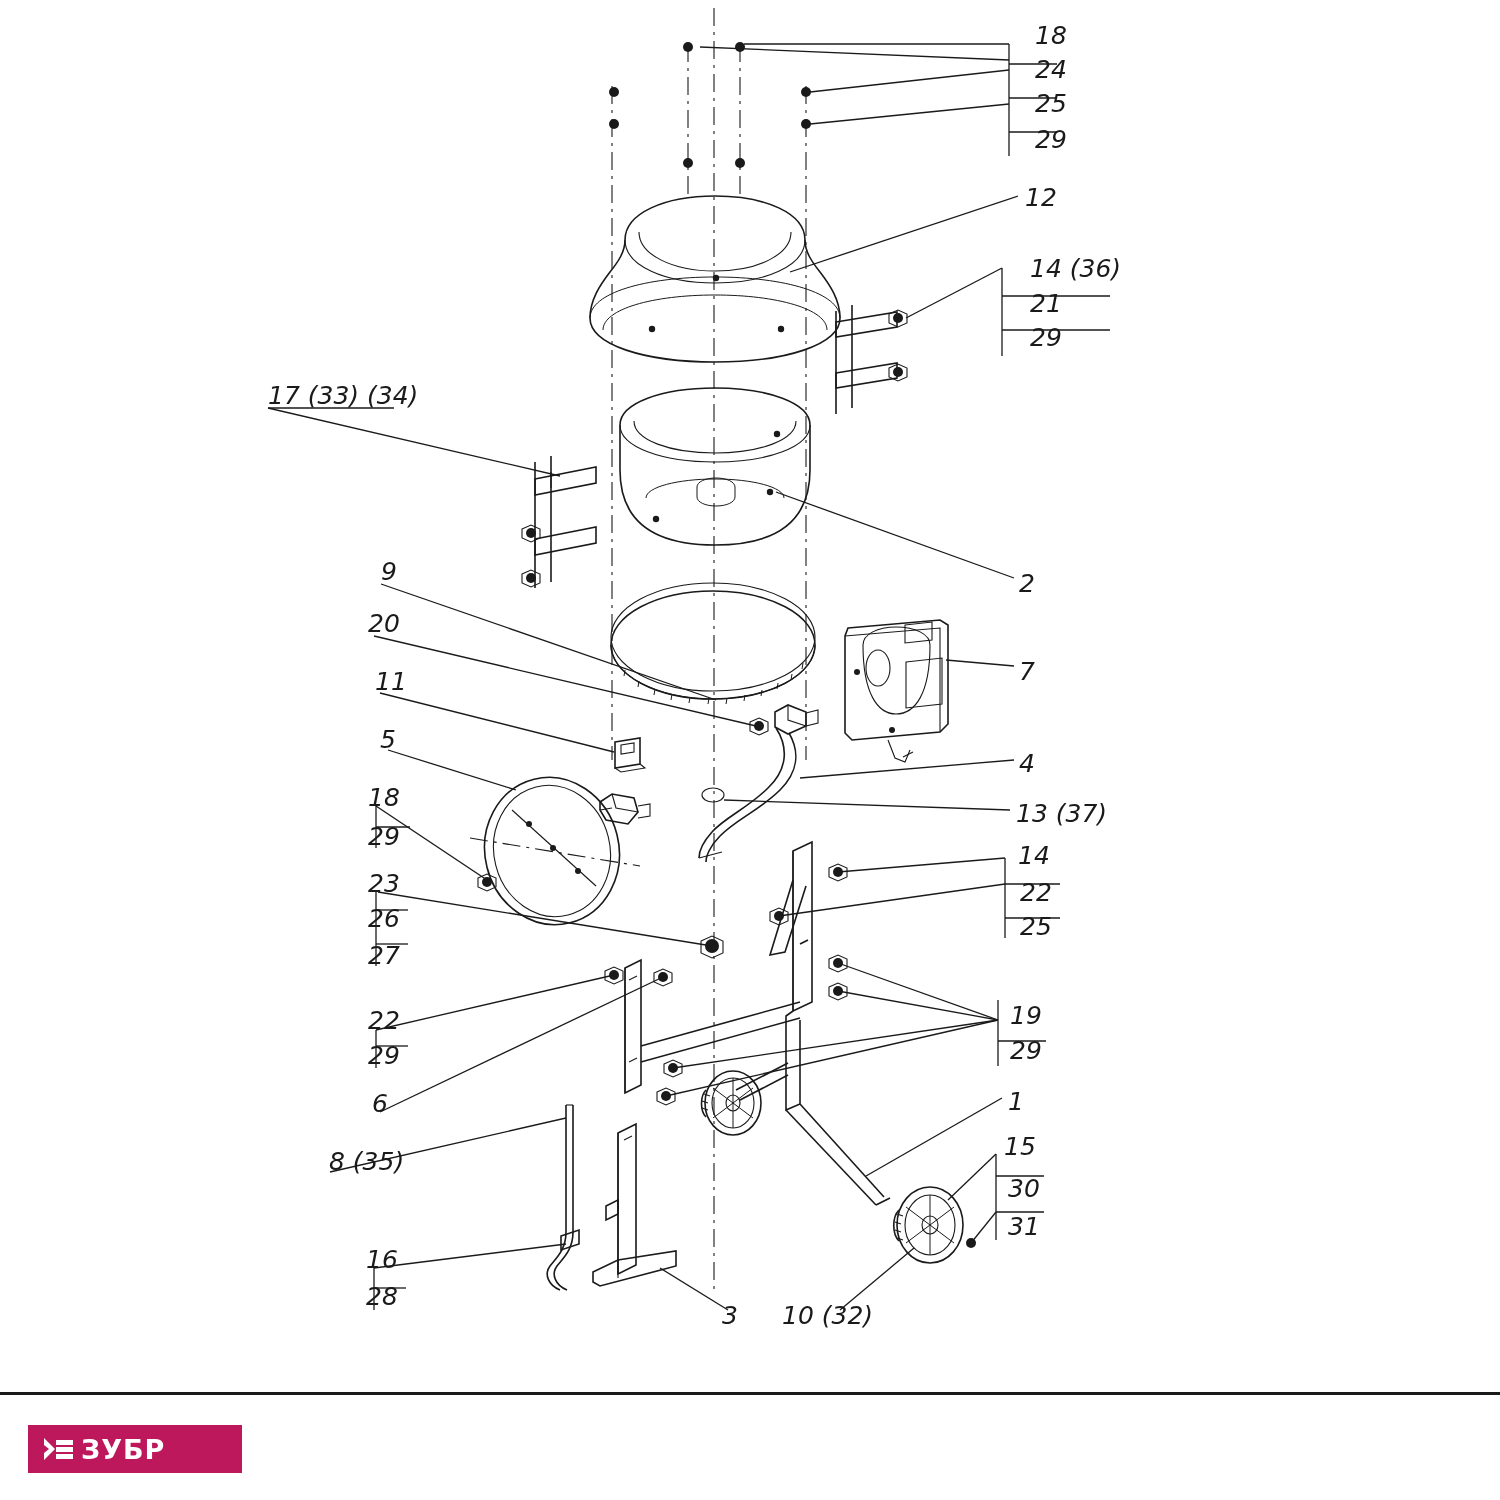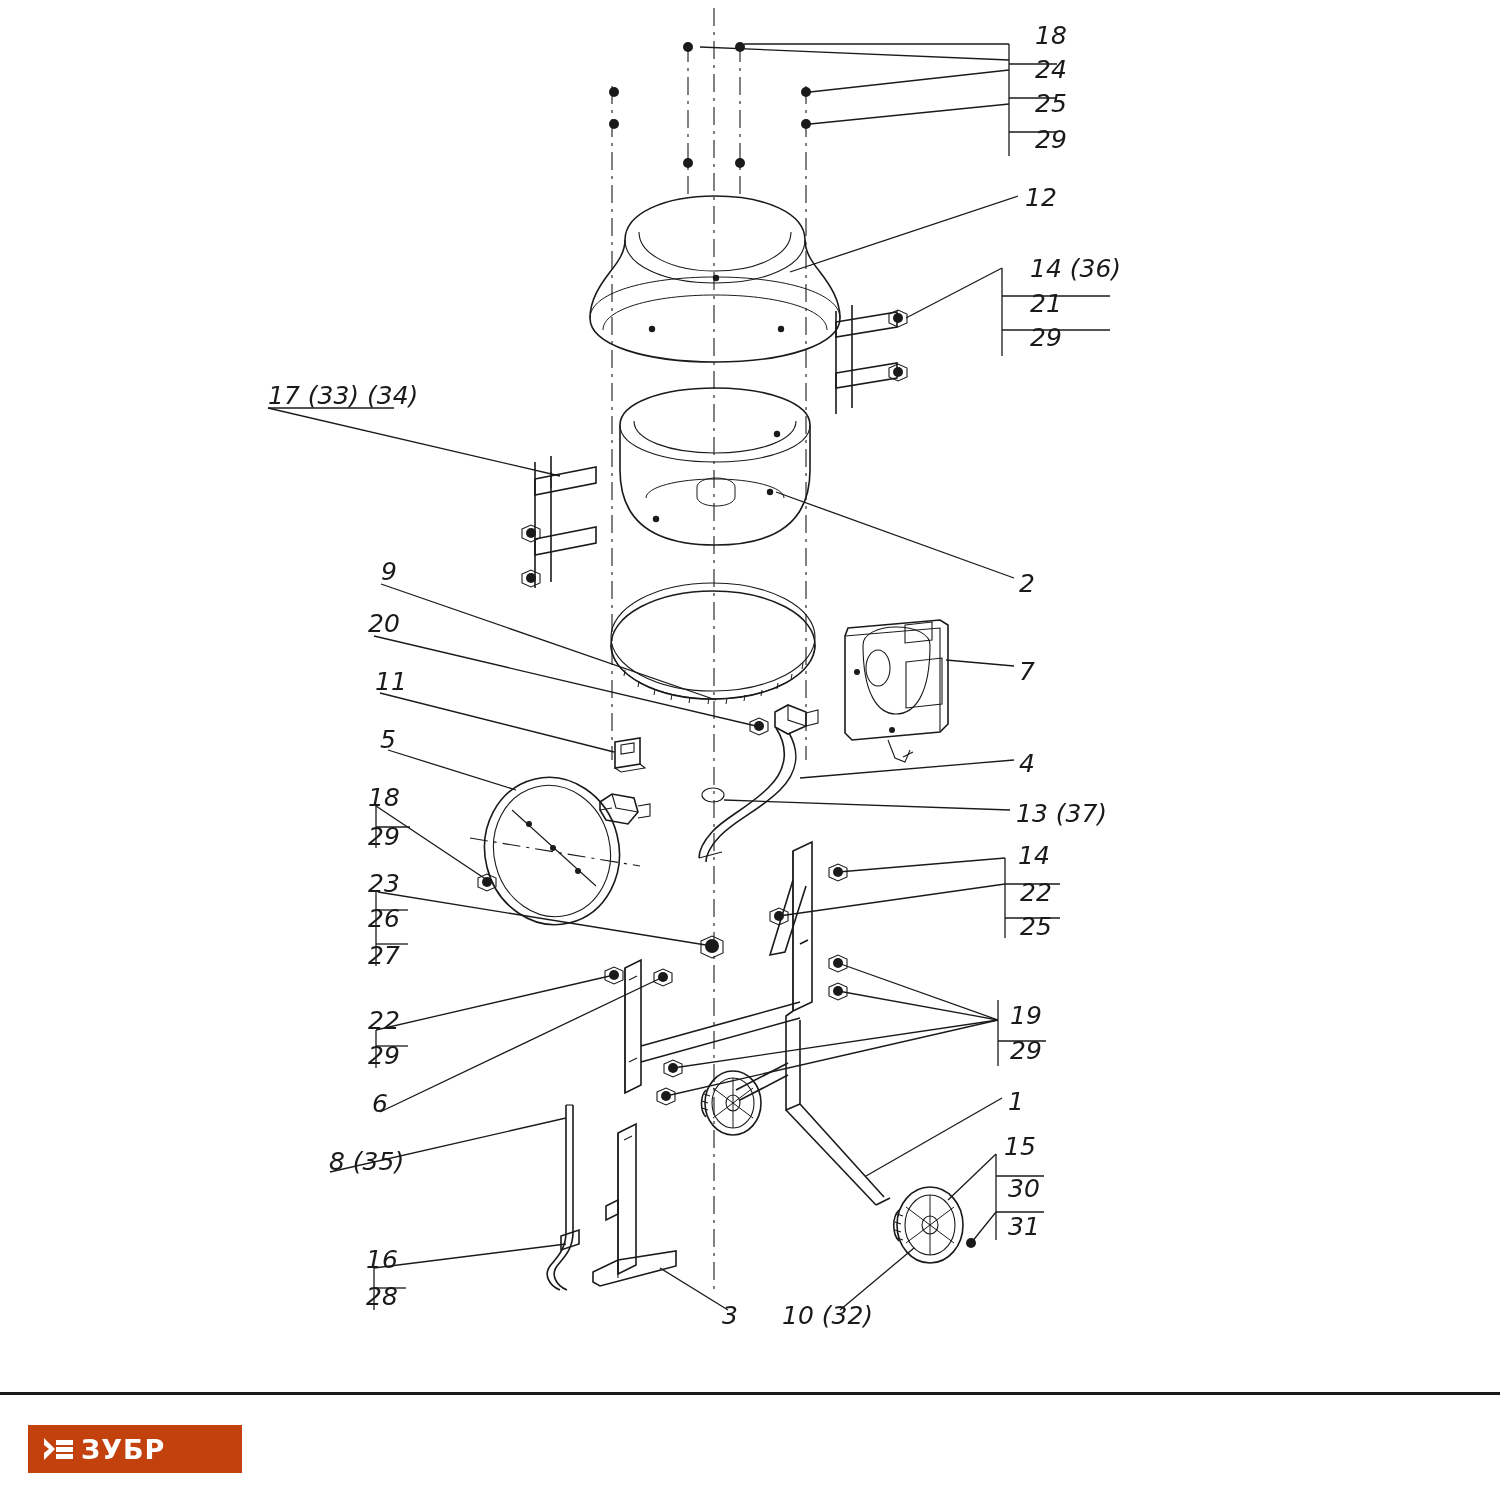--- a/index.html
+++ b/index.html
@@ -46,21 +46,21 @@
     width: 1500px;
     height: 3px;
     background: #1a1a1a;
   }
   #brand-logo {
     position: absolute;
     left: 28px;
     top: 33px;
     width: 214px;
     height: 48px;
-    background: #c2410c;
+    background: #be185d;
     display: flex;
     align-items: center;
   }
   #brand-arrow {
     width: 34px;
     height: 30px;
     margin-left: 13px;
     position: relative;
     flex: none;
   }

